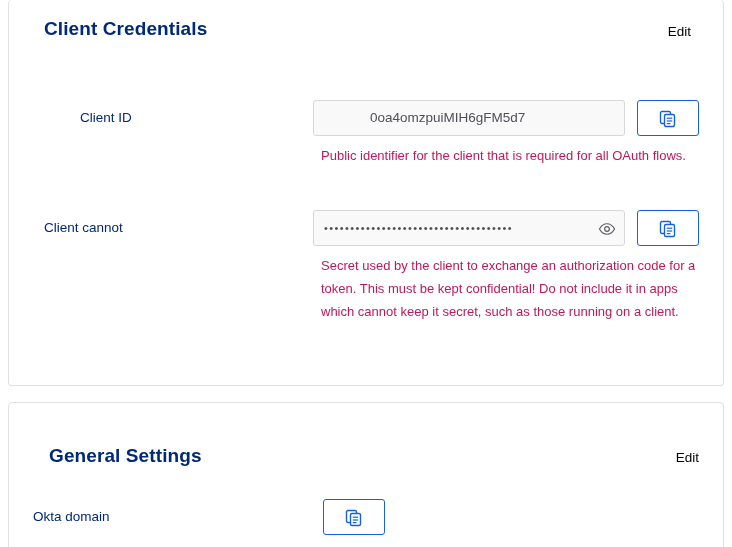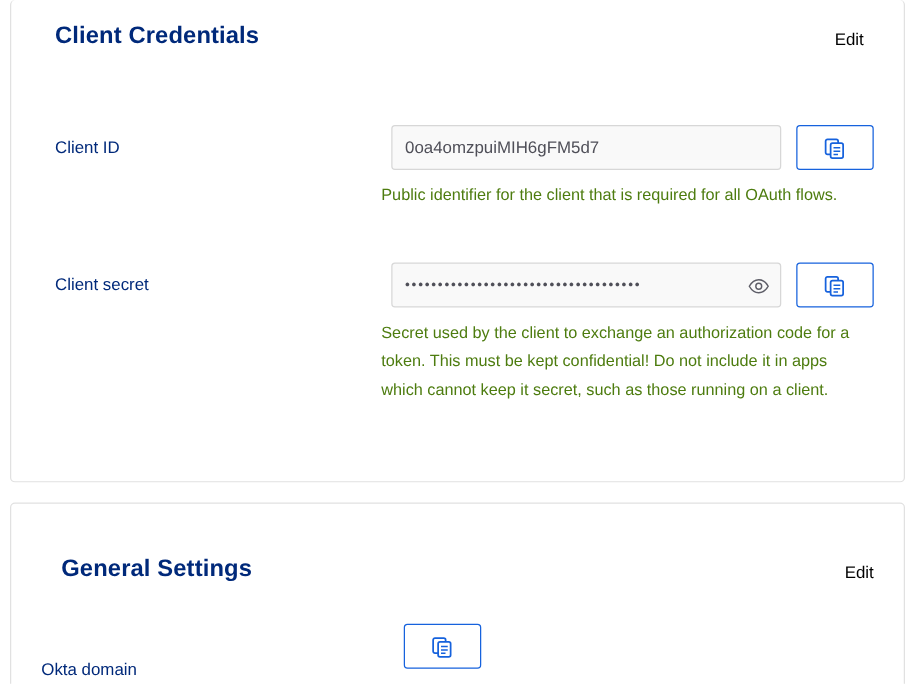--- a/index.html
+++ b/index.html
@@ -100,20 +100,21 @@
     font-family: "Liberation Sans", sans-serif;
     padding: 0 10px;
     line-height: 34px;
     display: inline-block;
     vertical-align: top;
     position: relative;
   }
   .text-input .val {
     display: inline-block;
     line-height: 34px;
+    margin-left: 46px;
   }
   .secret-dots {
     display: inline-block;
     line-height: 34px;
     font-size: 11px;
     letter-spacing: 1.4px;
     color: #4f4f58;
     width: 272px;
     overflow: hidden;
     white-space: nowrap;
@@ -137,24 +138,24 @@
     background: #ffffff;
     border: 1px solid #1662dd;
     border-radius: 3px;
     cursor: pointer;
     position: relative;
   }
   .copy-btn svg { position: absolute; left: 21px; top: 9px; }
 
   .help-text {
     position: absolute;
-    left: 296px;
+    left: 312px;
     width: 382px;
     font-size: 13px;
-    color: #4d7c0f;
+    color: #be185d;
     line-height: 23px;
   }
 
   
   .gen-input-wrap { left: 307px; }
   .gen-input { width: 324px; }
   .gen-copy { margin-left: 7px; }
 </style>
 </head>
 <body>
@@ -162,40 +163,40 @@
 <div class="page">
 
   <div class="card card-credentials">
 
     <div class="card-header">
       <div class="card-title cred">Client Credentials</div>
       <div class="edit-link">Edit</div>
     </div>
 
     <div class="field-row" style="top:100px;">
-      <div class="field-label" style="top:9px;">Client ID</div>
+      <div class="field-label" style="top:9px;margin-left:36px;">Client ID</div>
       <div class="input-wrap" style="top:0;">
         <div class="text-input">
           <span class="val">0oa4omzpuiMIH6gFM5d7</span>
         </div>
         <div class="copy-btn">
           <svg width="20" height="18" viewBox="0 0 20 18">
             <rect x="1.5" y="1.5" width="10" height="12" rx="1.5" fill="none" stroke="#1662dd" stroke-width="1.4"></rect>
             <rect x="5.5" y="4.5" width="10" height="12" rx="1.5" fill="#ffffff" stroke="#1662dd" stroke-width="1.4"></rect>
             <line x1="7.8" y1="8.2" x2="13.2" y2="8.2" stroke="#1662dd" stroke-width="1.2"></line>
             <line x1="7.8" y1="11" x2="13.2" y2="11" stroke="#1662dd" stroke-width="1.2"></line>
             <line x1="7.8" y1="13.6" x2="11.4" y2="13.6" stroke="#1662dd" stroke-width="1.2"></line>
           </svg>
         </div>
       </div>
       <div class="help-text" style="top:44px;">Public identifier for the client that is required for all OAuth flows.</div>
     </div>
 
     <div class="field-row" style="top:210px;">
-      <div class="field-label" style="top:9px;">Client secret</div>
+      <div class="field-label" style="top:9px;">Client cannot</div>
       <div class="input-wrap" style="top:0;">
         <div class="text-input">
           <span class="secret-dots">••••••••••••••••••••••••••••••••••••</span>
           <svg class="eye-icon" viewBox="0 0 20 20">
             <path d="M1.6 10 C4 5.8, 7 4.2, 10 4.2 C13 4.2, 16 5.8, 18.4 10 C16 14.2, 13 15.8, 10 15.8 C7 15.8, 4 14.2, 1.6 10 Z" fill="none" stroke="#5e5e68" stroke-width="1.3"></path>
             <circle cx="10" cy="10" r="2.6" fill="none" stroke="#5e5e68" stroke-width="1.3"></circle>
           </svg>
         </div>
         <div class="copy-btn">
           <svg width="20" height="18" viewBox="0 0 20 18">
@@ -211,21 +212,21 @@
     </div>
   </div>
 
   <div class="card card-general">
     <div class="card-header">
       <div class="card-title" style="left:40px; top:42px;">General Settings</div>
       <div class="edit-link" style="right:20px; top:45px;">Edit</div>
     </div>
 
     <div class="field-row" style="top:96px;">
-      <div class="field-label" style="left:24px; top:9px;margin-top:19px;">Okta domain</div>
+      <div class="field-label" style="left:24px; top:9px;">Okta domain</div>
       <div class="input-wrap gen-input-wrap" style="top:0;">
         <div class="copy-btn gen-copy">
           <svg width="20" height="18" viewBox="0 0 20 18">
             <rect x="1.5" y="1.5" width="10" height="12" rx="1.5" fill="none" stroke="#1662dd" stroke-width="1.4"></rect>
             <rect x="5.5" y="4.5" width="10" height="12" rx="1.5" fill="#ffffff" stroke="#1662dd" stroke-width="1.4"></rect>
             <line x1="7.8" y1="8.2" x2="13.2" y2="8.2" stroke="#1662dd" stroke-width="1.2"></line>
             <line x1="7.8" y1="11" x2="13.2" y2="11" stroke="#1662dd" stroke-width="1.2"></line>
             <line x1="7.8" y1="13.6" x2="11.4" y2="13.6" stroke="#1662dd" stroke-width="1.2"></line>
           </svg>
         </div>

